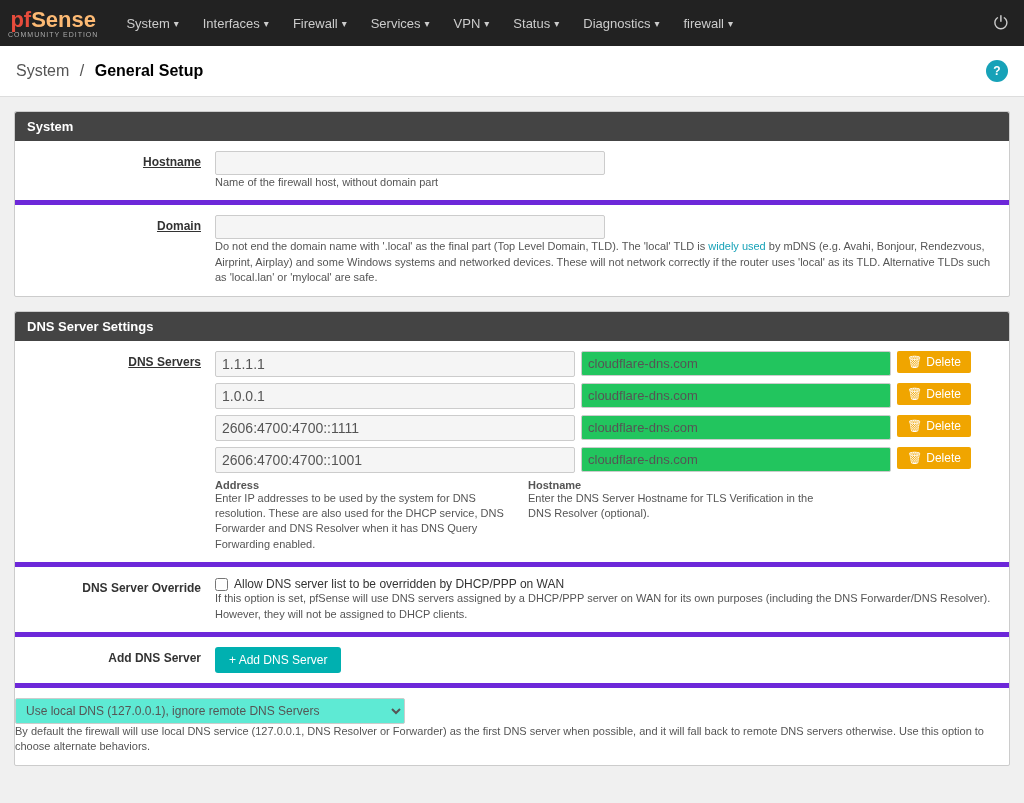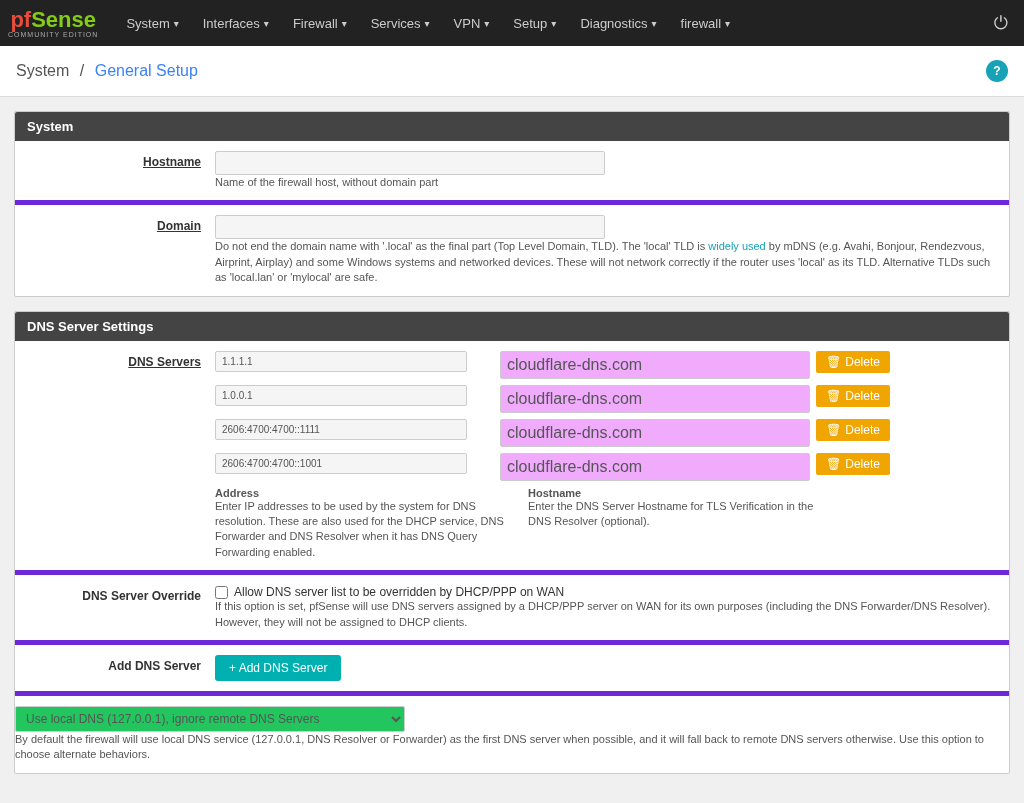--- a/index.html
+++ b/index.html
@@ -60,22 +60,22 @@
       display: flex;
       align-items: center;
       justify-content: space-between;
       border-bottom: 1px solid #ddd;
     }
     .breadcrumb-bar .breadcrumb {
       font-size: 16px;
       color: #555;
     }
     .breadcrumb-bar .breadcrumb .page-title {
-      color: #3b82f6;
-      font-weight: 400;
+      color: #000000;
+      font-weight: 700;
     }
     .breadcrumb-bar .breadcrumb .sep { margin: 0 6px; }
     .help-icon {
       background: #17a2b8;
       color: #fff;
       border-radius: 50%;
       width: 22px;
       height: 22px;
       display: flex;
       align-items: center;
@@ -144,37 +144,36 @@
 
     
     .dns-row {
       display: flex;
       align-items: flex-start;
       gap: 6px;
       margin-bottom: 6px;
     }
     .dns-row:last-child { margin-bottom: 0; }
     .dns-input-addr {
-      width: 252px;
+      width: 360px;
       padding: 4px 6px;
       border: 1px solid #ccc;
       background: #f5f5f5;
       border-radius: 2px;
-      font-size: 10px;
+      font-size: 14px;
       color: #555;
     }
     .dns-input-host {
       width: 310px;
       padding: 4px 6px;
       border: 1px solid #ccc;
-      background: #f0abfc;
-      border-radius: 2px;
-      font-size: 16px;
-      color: #555;
-      margin-left: 27px;
+      background: #22c55e;
+      border-radius: 2px;
+      font-size: 13px;
+      color: #555;
     }
     .delete-btn {
       background: #f0a500;
       color: #fff;
       border: none;
       padding: 4px 10px;
       border-radius: 2px;
       cursor: pointer;
       font-size: 12px;
       display: flex;
@@ -223,33 +222,33 @@
       font-size: 12px;
     }
     .checkbox-label input[type=checkbox] { cursor: pointer; }
 
     
     .form-select {
       width: 390px;
       max-width: 100%;
       padding: 4px 6px;
       border: 1px solid #ccc;
-      background: #22c55e;
+      background: #5eead4;
       border-radius: 2px;
       font-size: 12px;
       color: #555;
     }
   </style>
 </head>
 <body>
 
 <nav class="navbar">
   <div class="logo">
     <div class="logo-pf">
-      <span style="color:#e74c3c">pf</span><span style="color:#84cc16">Sense</span>
+      <span style="color:#e74c3c">pf</span><span style="color:#fdba74">Sense</span>
     </div>
     <div class="logo-sub">Community Edition</div>
   </div>
   <div class="nav-items">
     <div class="nav-item">
       <span>System</span>
       <span class="arrow">▾</span>
     </div>
     <div class="nav-item">
       <span>Interfaces</span>
@@ -261,21 +260,21 @@
     </div>
     <div class="nav-item">
       <span>Services</span>
       <span class="arrow">▾</span>
     </div>
     <div class="nav-item">
       <span>VPN</span>
       <span class="arrow">▾</span>
     </div>
     <div class="nav-item">
-      <span>Setup</span>
+      <span>Status</span>
       <span class="arrow">▾</span>
     </div>
     <div class="nav-item">
       <span>Diagnostics</span>
       <span class="arrow">▾</span>
     </div>
     <div class="nav-item">
       <span>firewall</span>
       <span class="arrow">▾</span>
     </div>

